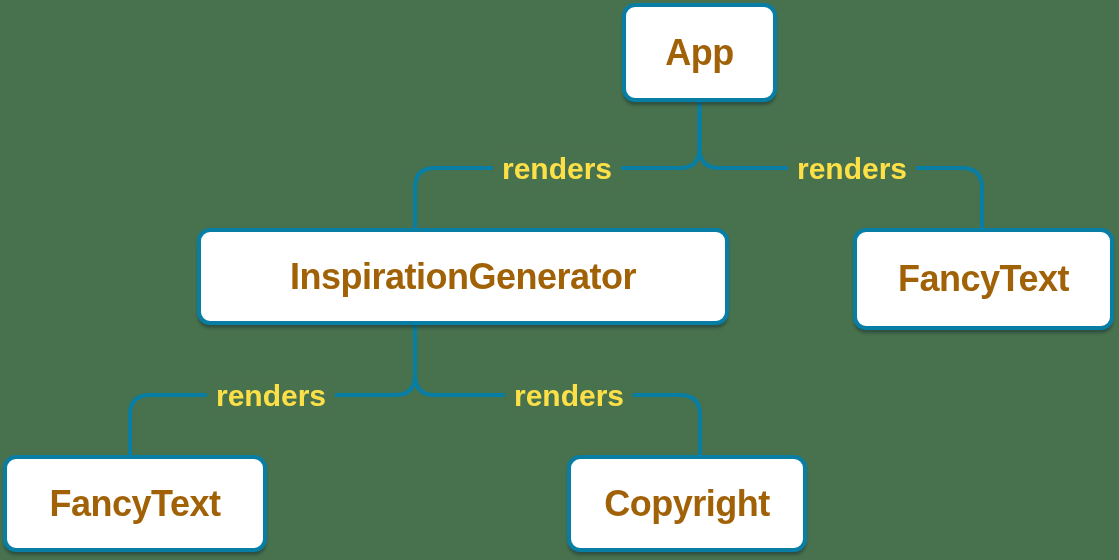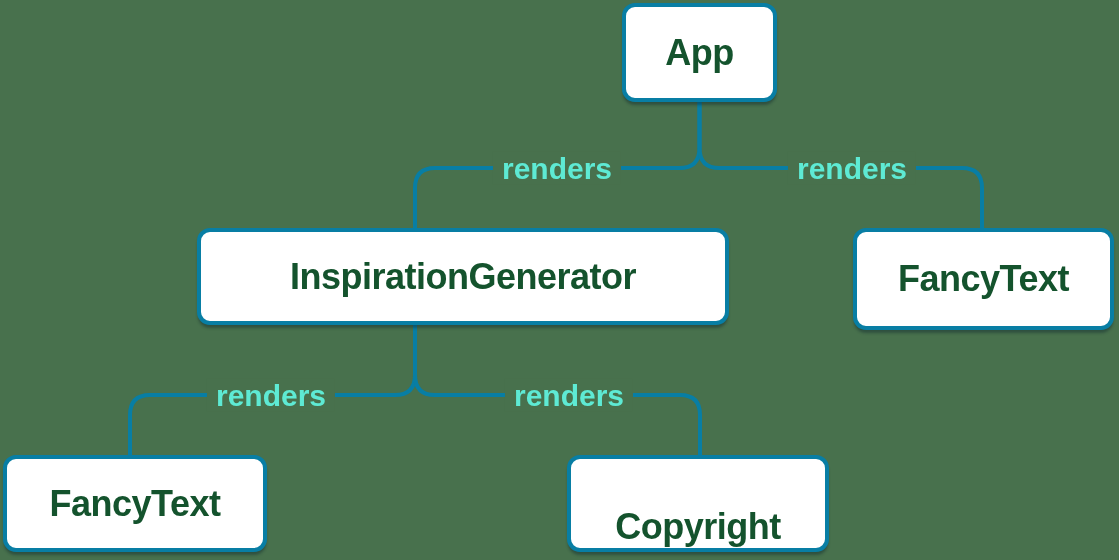--- a/index.html
+++ b/index.html
@@ -30,35 +30,35 @@
   .node {
     position: absolute;
     box-sizing: border-box;
     background: #ffffff;
     border: 4px solid #087ea4;
     border-radius: 13px;
     box-shadow: 0 4px 3px -1px rgba(15, 40, 46, 0.45);
     display: flex;
     align-items: center;
     justify-content: center;
-    color: #14532d;
+    color: #a16207;
     font-size: 36px;
     font-weight: 700;
     letter-spacing: -0.5px;
     white-space: nowrap;
   }
   .node-app                  { left: 622px; top: 3px;   width: 155px; height: 99px; }
   .node-inspiration-generator{ left: 197px; top: 228px; width: 532px; height: 97px; }
   .node-fancy-text-top       { left: 853px; top: 228px; width: 261px; height: 102px; }
   .node-fancy-text-bottom    { left: 3px;   top: 455px; width: 264px; height: 97px; }
-  .node-copyright            { left: 567px; top: 455px; width: 262px; height: 97px; align-items: flex-end; }
+  .node-copyright            { left: 567px; top: 455px; width: 240px; height: 97px; }
   .edge-label {
     position: absolute;
     transform: translate(-50%, -50%);
-    color: #5eead4;
+    color: #fde047;
     background: #48714d;
     font-size: 30px;
     font-weight: 700;
     padding: 0 9px;
     white-space: nowrap;
     line-height: 1.1;
   }
   .edge-label-1 { left: 557px; top: 168px; }
   .edge-label-2 { left: 852px; top: 168px; }
   .edge-label-3 { left: 271px; top: 395px; }

